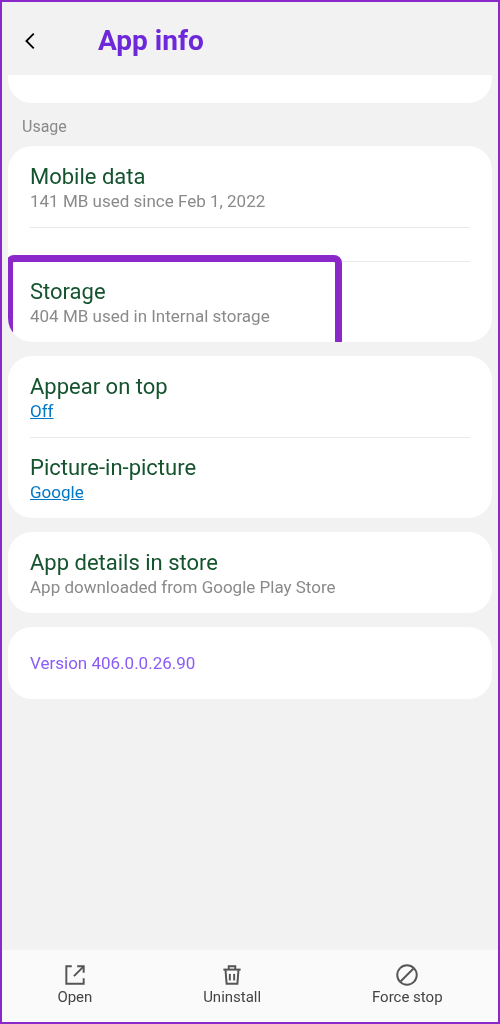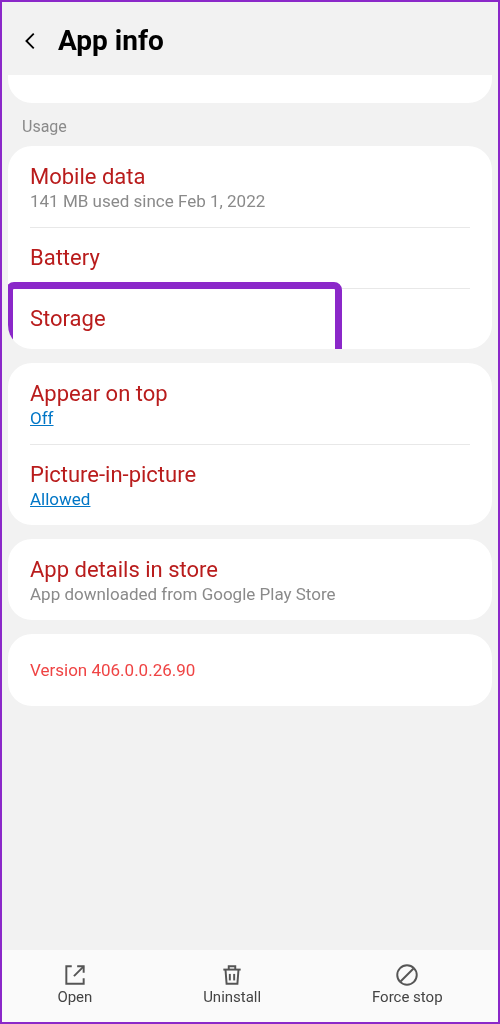--- a/index.html
+++ b/index.html
@@ -29,21 +29,22 @@
       width: 22px;
       height: 22px;
       margin-right: 16px;
       stroke: #000;
       stroke-width: 2;
       fill: none;
     }
     .header-title {
       font-size: 28px;
       font-weight: 700;
-      color: #000000;
+      color: #6d28d9;
+      margin-left: 40px;
     }
     .card-stub {
       background: #fff;
       border-radius: 0 0 24px 24px;
       height: 28px;
       margin-bottom: 14px;
     }
     .section-label {
       font-size: 16px;
       color: #8a8a8a;
@@ -63,21 +64,21 @@
       content: "";
       position: absolute;
       top: 0;
       left: 22px;
       right: 22px;
       height: 1px;
       background: #e8e8e8;
     }
     .row-title {
       font-size: 22px;
-      color: #b91c1c;
+      color: #14532d;
       margin-bottom: 2px;
     }
     .row-subtitle {
       font-size: 17px;
       color: #8a8a8a;
     }
     .state-link {
       font-size: 17px;
       color: #0076c6;
       text-decoration: underline;
@@ -92,21 +93,21 @@
       pointer-events: none;
       left: -2px;
       right: 150px;
       top: -6px;
       bottom: -10px;
     }
     .version-card {
       background: #fff;
       border-radius: 24px;
       padding: 26px 22px;
-      color: #ef4444;
+      color: #8b5cf6;
       font-size: 17px;
       margin-bottom: 14px;
     }
     .spacer { flex: 1; }
     .bottom-bar {
       display: flex;
       justify-content: space-around;
       padding: 12px 0 16px 0;
       background: #fafafa;
       margin: 0 -6px -6px -6px;
@@ -143,36 +144,36 @@
   <div class="card-stub"></div>
 
   <div class="section-label">Usage</div>
 
   <div class="card">
     <div class="row">
       <div class="row-title">Mobile data</div>
       <div class="row-subtitle">141 MB used since Feb 1, 2022</div>
     </div>
     <div class="row">
-      <div class="row-title">Battery</div>
     </div>
     <div class="row highlight-wrap">
       <div class="row-title">Storage</div>
+      <div class="row-subtitle">404 MB used in Internal storage</div>
       <div class="highlight-box"></div>
     </div>
   </div>
 
   <div class="card">
     <div class="row">
       <div class="row-title">Appear on top</div>
       <div class="state-link">Off</div>
     </div>
     <div class="row">
       <div class="row-title">Picture-in-picture</div>
-      <div class="state-link">Allowed</div>
+      <div class="state-link">Google</div>
     </div>
   </div>
 
   <div class="card">
     <div class="row">
       <div class="row-title">App details in store</div>
       <div class="row-subtitle">App downloaded from Google Play Store</div>
     </div>
   </div>
 

